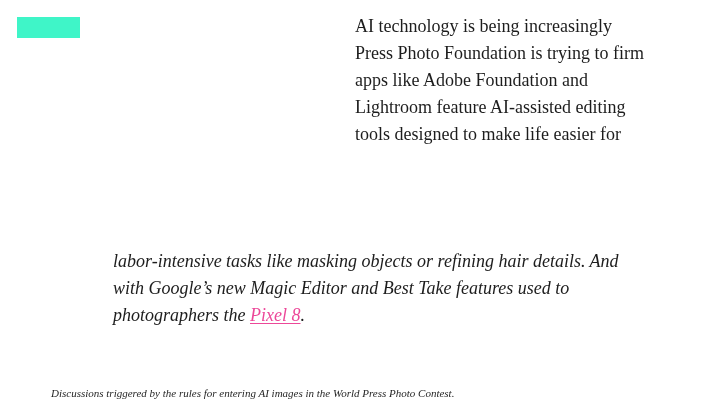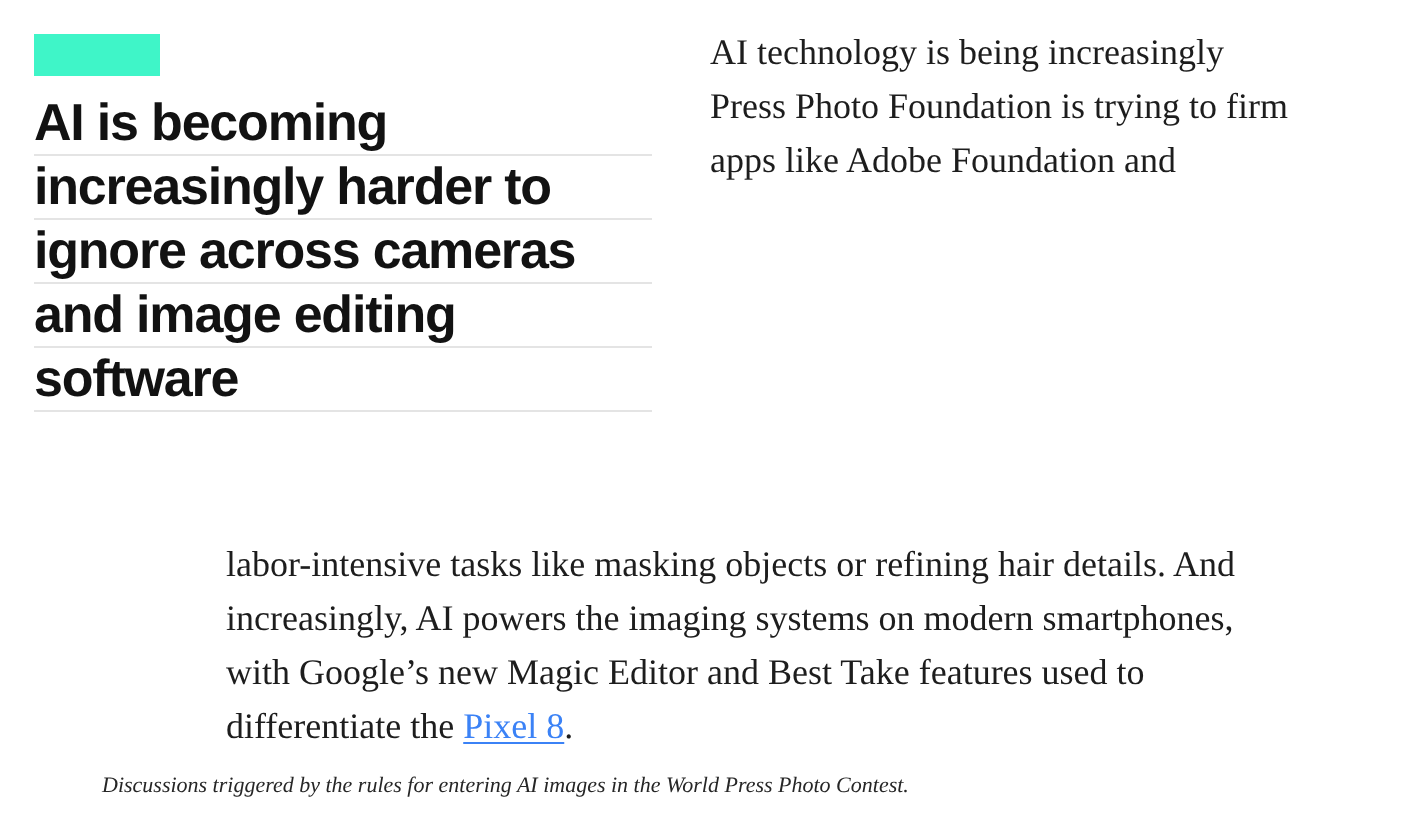--- a/index.html
+++ b/index.html
@@ -48,28 +48,29 @@
     line-height: 27px;
     color: #1d1d1d;
   }
   .body-narrow {
     left: 355px;
     top: 13px;
     width: 350px;
   }
   .body-wide {
     left: 113px;
-    top: 269px;
+    top: 248px;
     width: 596px;
+    font-style: italic;
   }
   .body-line {
     white-space: nowrap;
   }
   .inline-link {
-    color: #3b82f6;
+    color: #ec4899;
     text-decoration: underline;
     text-underline-offset: 2px;
   }
   .caption {
     position: absolute;
     left: 7px;
     top: 386px;
     width: 690px;
     font-style: italic;
     font-size: 11px;
@@ -79,40 +80,34 @@
     margin-left: 44px;
   }
 </style>
 </head>
 <body>
 
 <div class="stage">
 
   <div class="swatch" style="background: rgb(63, 245, 200);"></div>
 
-  <div class="headline">
-      <div class="headline-line" style="border-bottom-color: rgb(228, 228, 228);">AI is becoming</div>
-      <div class="headline-line" style="border-bottom-color: rgb(228, 228, 228);">increasingly harder to</div>
-      <div class="headline-line" style="border-bottom-color: rgb(228, 228, 228);">ignore across cameras</div>
-      <div class="headline-line" style="border-bottom-color: rgb(228, 228, 228);">and image editing</div>
-      <div class="headline-line" style="border-bottom-color: rgb(228, 228, 228);">software</div>
-    </div>
 
   <div class="body-col body-narrow">
       <div class="body-line">AI technology is being increasingly</div>
       <div class="body-line">Press Photo Foundation is trying to firm</div>
       <div class="body-line">apps like Adobe Foundation and</div>
+      <div class="body-line">Lightroom feature AI-assisted editing</div>
+      <div class="body-line">tools designed to make life easier for</div>
     </div>
 
   <div class="body-col body-wide">
     <div>
         <div class="body-line">labor-intensive tasks like masking objects or refining hair details. And</div>
-        <div class="body-line">increasingly, AI powers the imaging systems on modern smartphones,</div>
         <div class="body-line">with Google’s new Magic Editor and Best Take features used to</div>
       </div>
     <div class="body-line">
-      <span>differentiate the </span><a class="inline-link" href="#">Pixel 8</a><span>.</span>
+      <span>photographers the </span><a class="inline-link" href="#">Pixel 8</a><span>.</span>
     </div>
   </div>
 
   <div class="caption">Discussions triggered by the rules for entering AI images in the World Press Photo Contest.</div>
 
 </div>
 
 </body></html>

